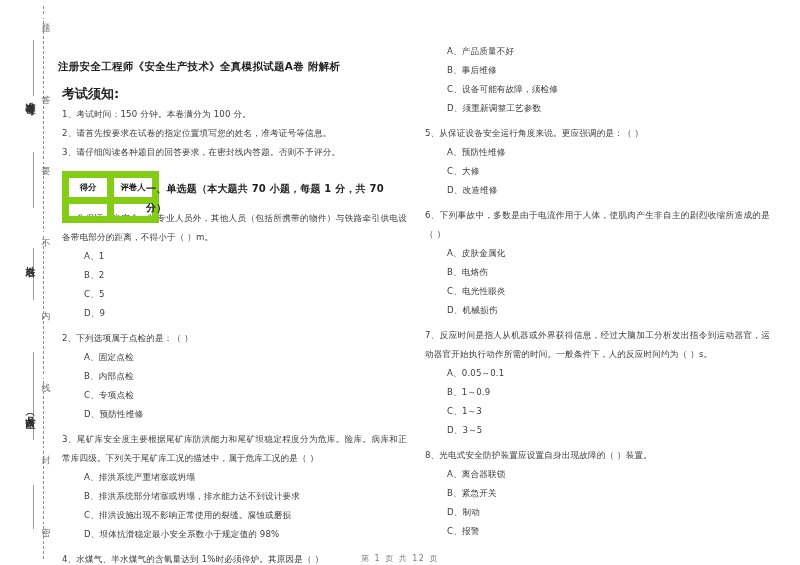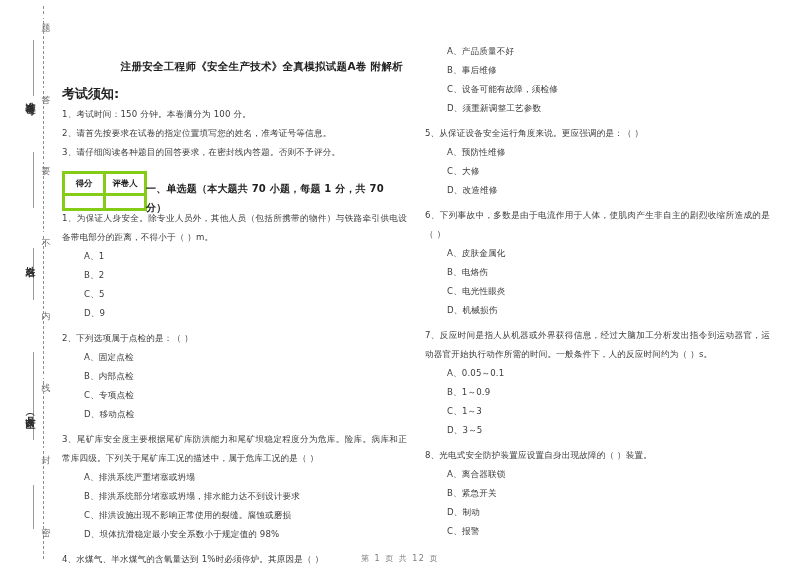--- a/index.html
+++ b/index.html
@@ -91,21 +91,21 @@
 
   
   .doc-title {
     position: absolute;
     left: 58px;
     top: 60px;
     width: 345px;
     font-size: 10.5px;
     font-weight: bold;
     color: #1f1f1f;
-    text-align: right;
+    text-align: left;
     letter-spacing: 0.3px;
   }
 
   .col {
     position: absolute;
     top: 36px;
     width: 345px;
     font-size: 8.6px;
     line-height: 19px;
     color: #3c3c3c;
@@ -132,21 +132,21 @@
     margin-top: 9px;
     margin-bottom: 2px;
   }
   .score-box {
     position: absolute;
     left: 0;
     top: 0;
     border-collapse: collapse;
   }
   .score-box td {
-    border: 3px solid #84cc16;
+    border: 7px solid #84cc16;
     width: 34px;
     height: 11px;
     font-size: 8.4px;
     text-align: center;
     color: #1f1f1f;
     padding: 0 2px;
     font-weight: bold;
   }
   .score-box td.blank { height: 12px; }
   .big-heading {
@@ -237,21 +237,21 @@
     <div class="q-stem">1、为保证人身安全。除专业人员外，其他人员（包括所携带的物件）与铁路牵引供电设备带电部分的距离，不得小于（     ）m。</div>
     <div class="q-opt">A、1</div>
     <div class="q-opt">B、2</div>
     <div class="q-opt">C、5</div>
     <div class="q-opt">D、9</div>
 
     <div class="q-stem">2、下列选项属于点检的是：（     ）</div>
     <div class="q-opt">A、固定点检</div>
     <div class="q-opt">B、内部点检</div>
     <div class="q-opt">C、专项点检</div>
-    <div class="q-opt">D、移动点检</div>
+    <div class="q-opt">D、预防性维修</div>
 
     <div class="q-stem">3、尾矿库安全度主要根据尾矿库防洪能力和尾矿坝稳定程度分为危库。险库。病库和正常库四级。下列关于尾矿库工况的描述中，属于危库工况的是（     ）</div>
     <div class="q-opt">A、排洪系统严重堵塞或坍塌</div>
     <div class="q-opt">B、排洪系统部分堵塞或坍塌，排水能力达不到设计要求</div>
     <div class="q-opt">C、排洪设施出现不影响正常使用的裂缝。腐蚀或磨损</div>
     <div class="q-opt">D、坝体抗滑稳定最小安全系数小于规定值的 98%</div>
 
     <div class="q-stem">4、水煤气、半水煤气的含氧量达到 1%时必须停炉。其原因是（     ）</div>
   </div>
 

